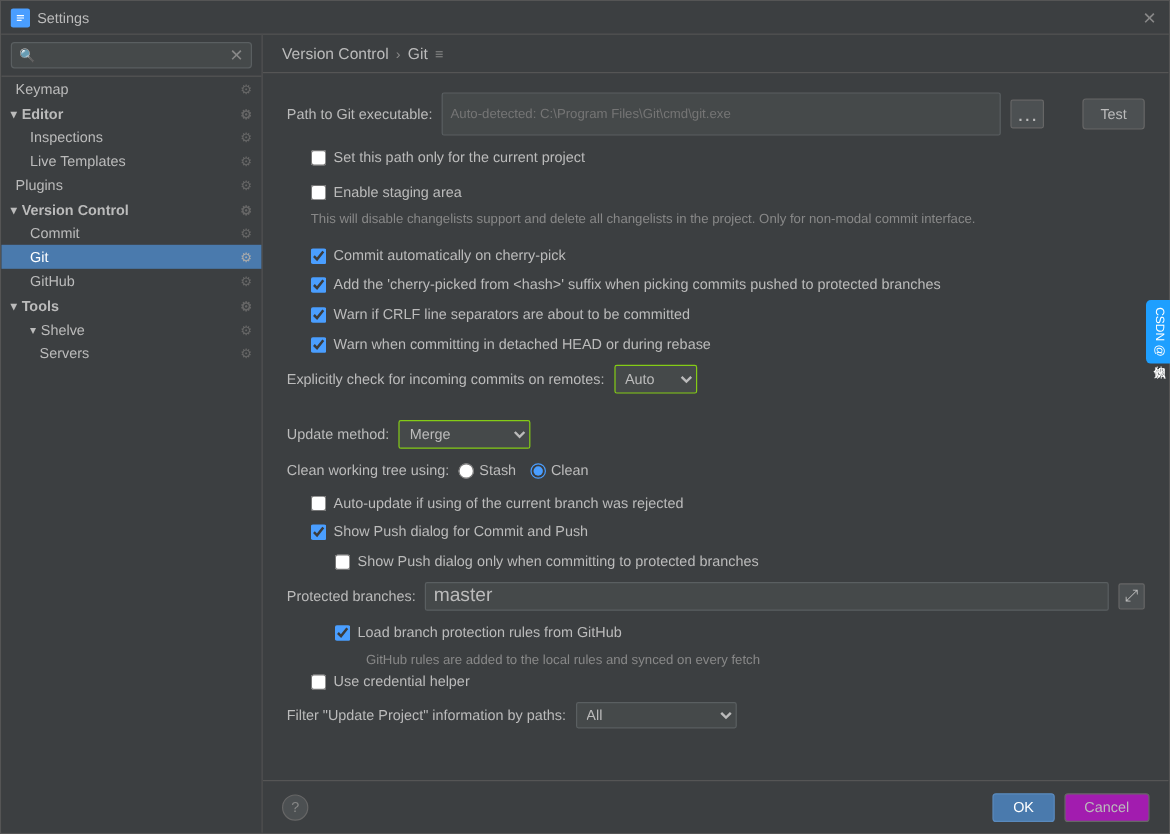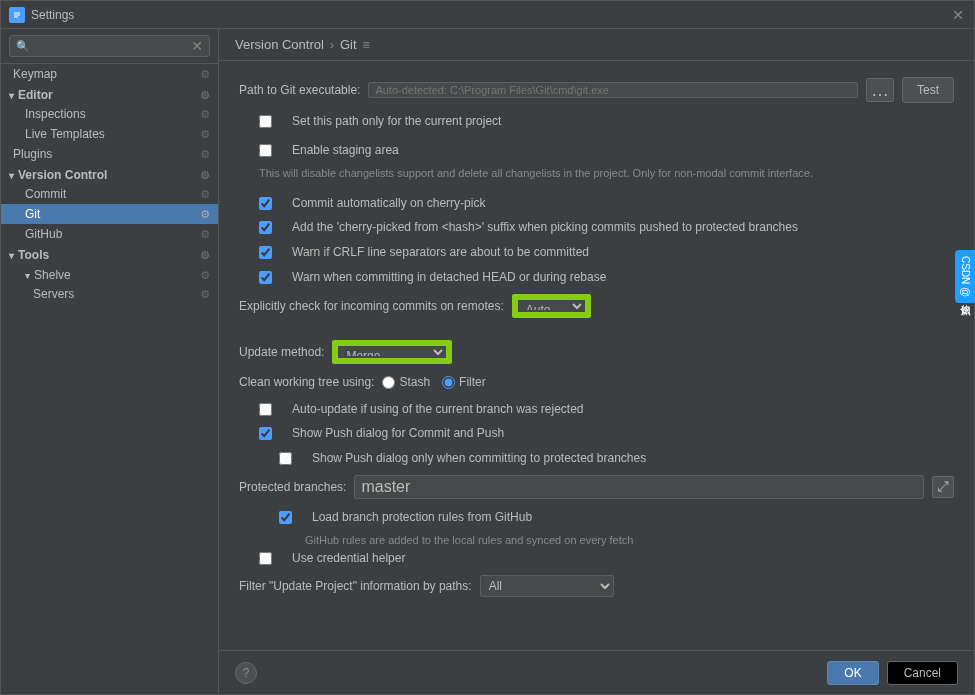--- a/index.html
+++ b/index.html
@@ -180,21 +180,21 @@
       gap: 8px;
     }
     .settings-input {
       flex: 1;
       background: #45494a;
       border: 1px solid #5a5f61;
       border-radius: 2px;
       color: #888;
       font-size: 11px;
       padding: 3px 6px;
-      height: 16px;
+      height: 36px;
     }
     .browse-btn {
       background: #4c5052;
       border: 1px solid #666;
       border-radius: 2px;
       color: #bbbbbb;
       padding: 2px 6px;
       height: 24px;
       cursor: pointer;
       font-size: 18px;
@@ -205,26 +205,27 @@
     }
     .test-btn {
       background: #4c5052;
       border: 1px solid #666;
       border-radius: 3px;
       color: #bbbbbb;
       padding: 3px 14px;
       height: 26px;
       cursor: pointer;
       font-size: 12px;
+      margin-left: 24px;
     }
     .checkbox-row {
       display: flex;
       align-items: flex-start;
       margin-bottom: 8px;
-      gap: 20px;
+      gap: 6px;
       padding-left: 20px;
     }
     .checkbox-row.indent { margin-left: 20px; }
     input[type="checkbox"] {
       accent-color: #4a9eff;
       margin-top: 2px;
       flex-shrink: 0;
     }
     .checkbox-label {
       color: #bbbbbb;
@@ -239,21 +240,21 @@
       margin-bottom: 4px;
     }
     .section-gap { height: 12px; }
     .row-label {
       color: #bbbbbb;
       font-size: 12px;
       flex-shrink: 0;
     }
     select {
       background: #45494a;
-      border: 6px solid #84cc16;
+      border: 1px solid #84cc16;
       border-radius: 2px;
       color: #bbbbbb;
       font-size: 12px;
       padding: 2px 4px;
       height: 24px;
       cursor: pointer;
     }
     .radio-group {
       display: flex;
       align-items: center;
@@ -324,21 +325,21 @@
       color: #888;
       font-size: 12px;
       cursor: pointer;
       background: #4c5052;
     }
     .footer-right {
       display: flex;
       gap: 8px;
     }
     .footer-btn {
-      background: #000000;
+      background: #a21caf;
       border: 1px solid #666;
       border-radius: 3px;
       color: #bbbbbb;
       padding: 4px 16px;
       cursor: pointer;
       font-size: 12px;
     }
     .footer-btn.primary {
       background: #4a7aad;
       border-color: #5a8abd;
@@ -535,21 +536,21 @@
 
         <div class="settings-row">
           <span class="row-label">Clean working tree using:</span>
           <div class="radio-group">
             <div class="radio-option">
               <input type="radio" name="cleantree" id="stash" style="">
               <label for="stash" class="checkbox-label">Stash</label>
             </div>
             <div class="radio-option">
               <input type="radio" name="cleantree" id="shelve" checked="" style="">
-              <label for="shelve" class="checkbox-label">Filter</label>
+              <label for="shelve" class="checkbox-label">Clean</label>
             </div>
           </div>
         </div>
 
         <div class="checkbox-row">
           <input type="checkbox" id="autoupdate" style="">
           <label for="autoupdate" class="checkbox-label">Auto-update if using of the current branch was rejected</label>
         </div>
 
         <div class="checkbox-row">

